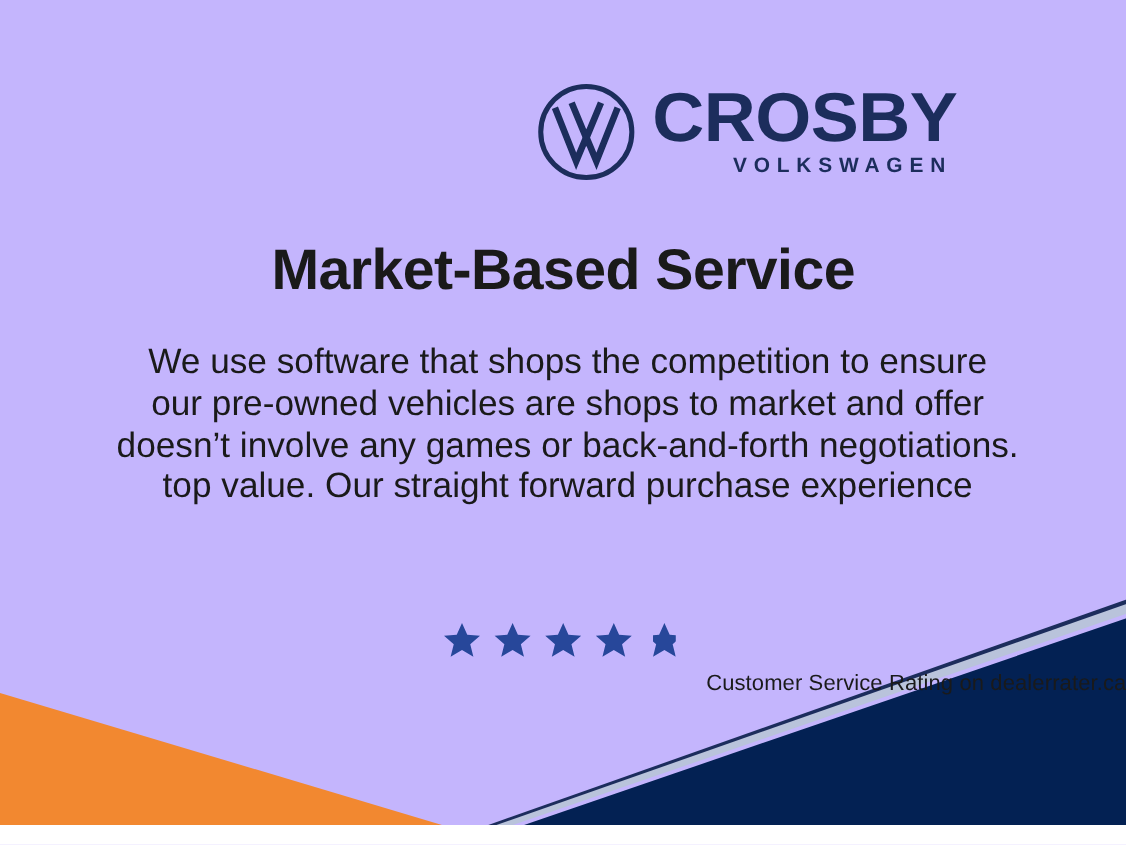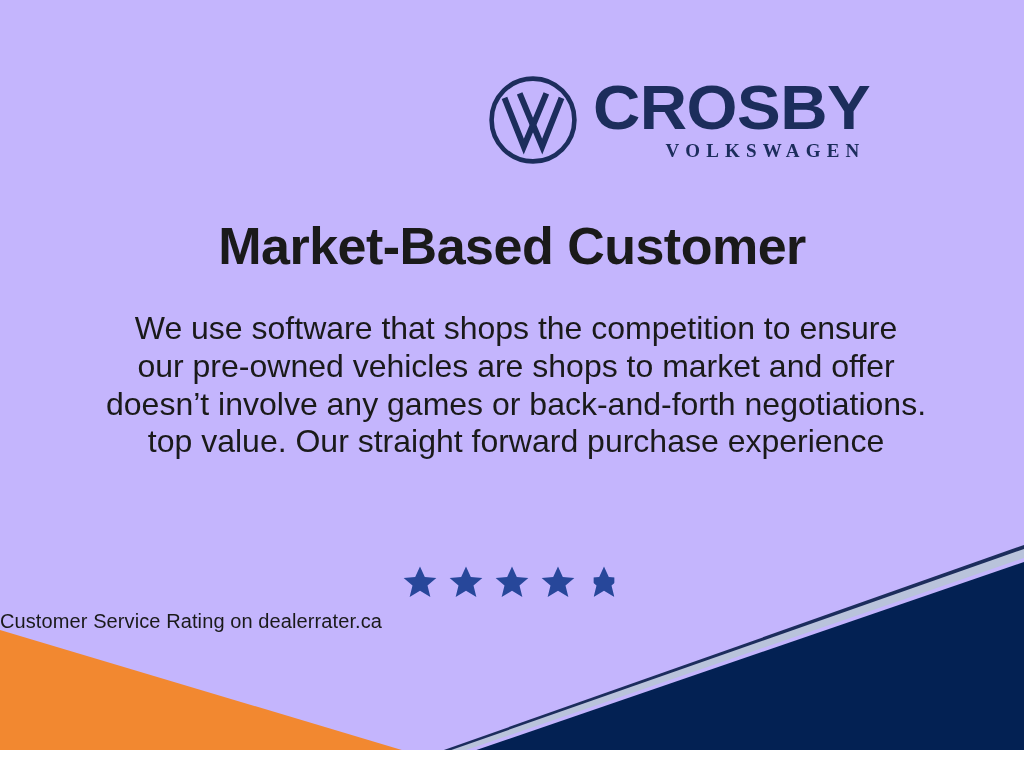--- a/index.html
+++ b/index.html
@@ -61,21 +61,21 @@
     font-weight: 700;
     font-size: 63px;
     line-height: 0.95;
     letter-spacing: -0.5px;
     color: #1c2d5c;
     font-stretch: condensed;
     transform: scaleX(1.04);
     transform-origin: left center;
   }
   .wordmark-sub {
-    font-family: Liberation Serif, serif;
+    font-family: Liberation Sans, sans-serif;
     font-weight: 700;
     font-size: 19px;
     letter-spacing: 6.2px;
     color: #1c2d5c;
     margin-top: 2px;
     margin-right: -6px;
   }
 
   
   .headline {
@@ -111,21 +111,21 @@
     white-space: nowrap;
   }
 
   
   .rating-block {
     position: absolute;
     left: 0;
     top: 562px;
     width: 1024px;
     z-index: 3;
-    text-align: left;
+    text-align: right;
   }
   .stars {
     display: flex;
     justify-content: center;
     align-items: center;
     gap: 10px;
     height: 40px;
   }
   .star {
     width: 36px;
@@ -164,21 +164,21 @@
         <path d="M 19 26 L 40 79 L 50 55 L 60 79 L 81 26"></path>
         <path d="M 35.5 21 L 50 56 L 64.5 21"></path>
       </g>
     </svg>
     <div class="wordmark">
       <div class="wordmark-main">CROSBY</div>
       <div class="wordmark-sub">VOLKSWAGEN</div>
     </div>
   </div>
 
-  <div class="headline">Market-Based Customer</div>
+  <div class="headline">Market-Based Service</div>
 
   <div class="body-copy">
     <span class="line">We use software that shops the competition to ensure</span>
     <span class="line">our pre-owned vehicles are shops to market and offer</span>
     <span class="line">doesn’t involve any games or back-and-forth negotiations.</span>
     <span class="line">top value. Our straight forward purchase experience</span>
   </div>
 
   <div class="rating-block">
     <div class="stars">

